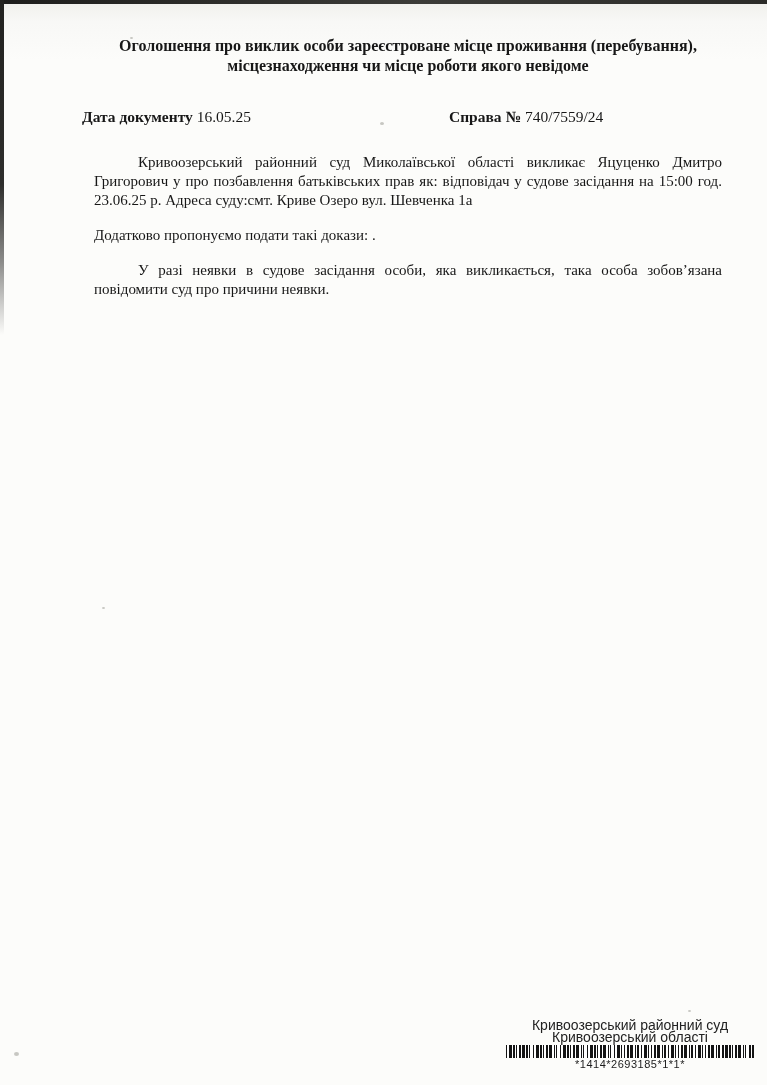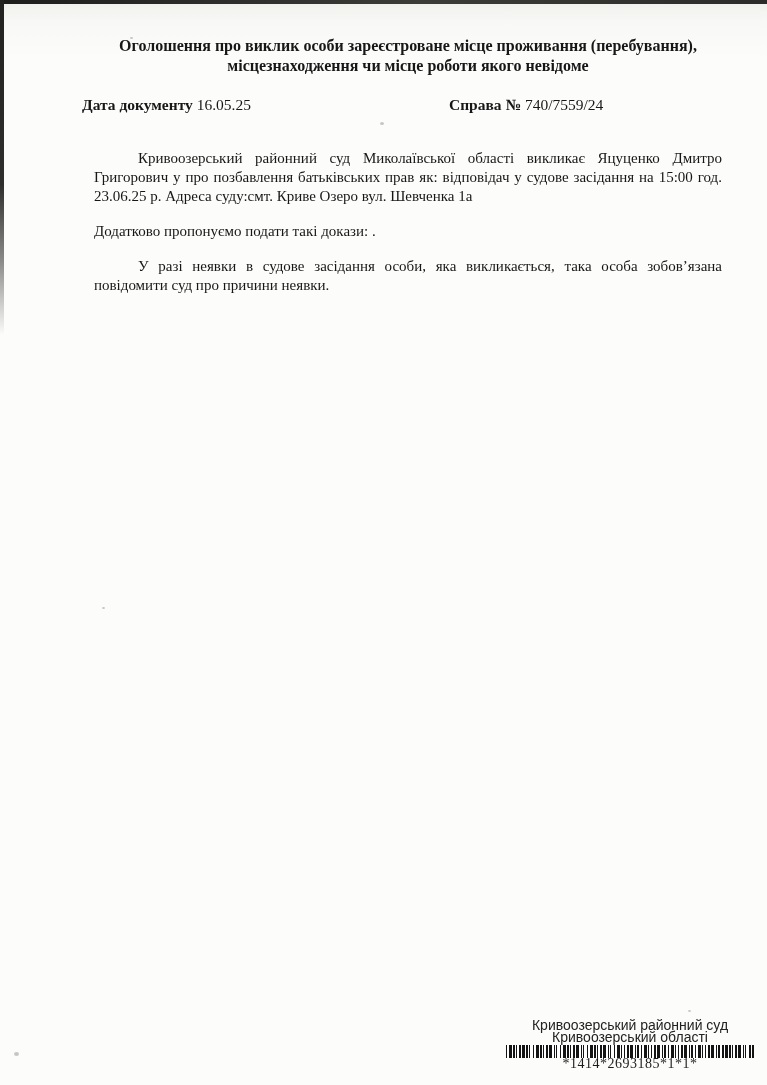--- a/index.html
+++ b/index.html
@@ -34,27 +34,27 @@
     position: absolute;
     left: 78px;
     top: 36px;
     width: 660px;
   }
   .doc-title {
     text-align: center;
     font-weight: bold;
     font-size: 16px;
     line-height: 20px;
-    margin: 0 0 20px 0;
+    margin: 0 0 32px 0;
   }
   .meta-row {
     position: relative;
     height: 19px;
     font-size: 15.5px;
-    margin-bottom: 34px;
+    margin-bottom: 26px;
   }
   .meta-date { position: absolute; left: 4px; top: 0; white-space: nowrap; }
   .meta-case { position: absolute; left: 371px; top: 0; white-space: nowrap; }
   .meta-label { font-weight: bold; }
   .meta-value { font-weight: normal; }
   p.body-par {
     margin: 16px;
     font-size: 15px;
     line-height: 19px;
     text-align: justify;
@@ -89,22 +89,22 @@
       #141414 0px,   #141414 1.5px,
       #ffffff 1.5px, #ffffff 3px,
       #141414 3px,   #141414 6px,
       #ffffff 6px,   #ffffff 7px,
       #141414 7px,   #141414 8.5px,
       #ffffff 8.5px, #ffffff 10px,
       #141414 10px,  #141414 11px,
       #ffffff 11px,  #ffffff 13.5px);
   }
   .barcode-text {
-    font-family: Liberation Serif, serif;
-    font-size: 14px;
+    font-family: Liberation Sans, sans-serif;
+    font-size: 11px;
     line-height: 12px;
     color: #1c1c1c;
     letter-spacing: 0.5px;
   }
 </style>
 </head>
 <body>
 
 <div class="page">
 

